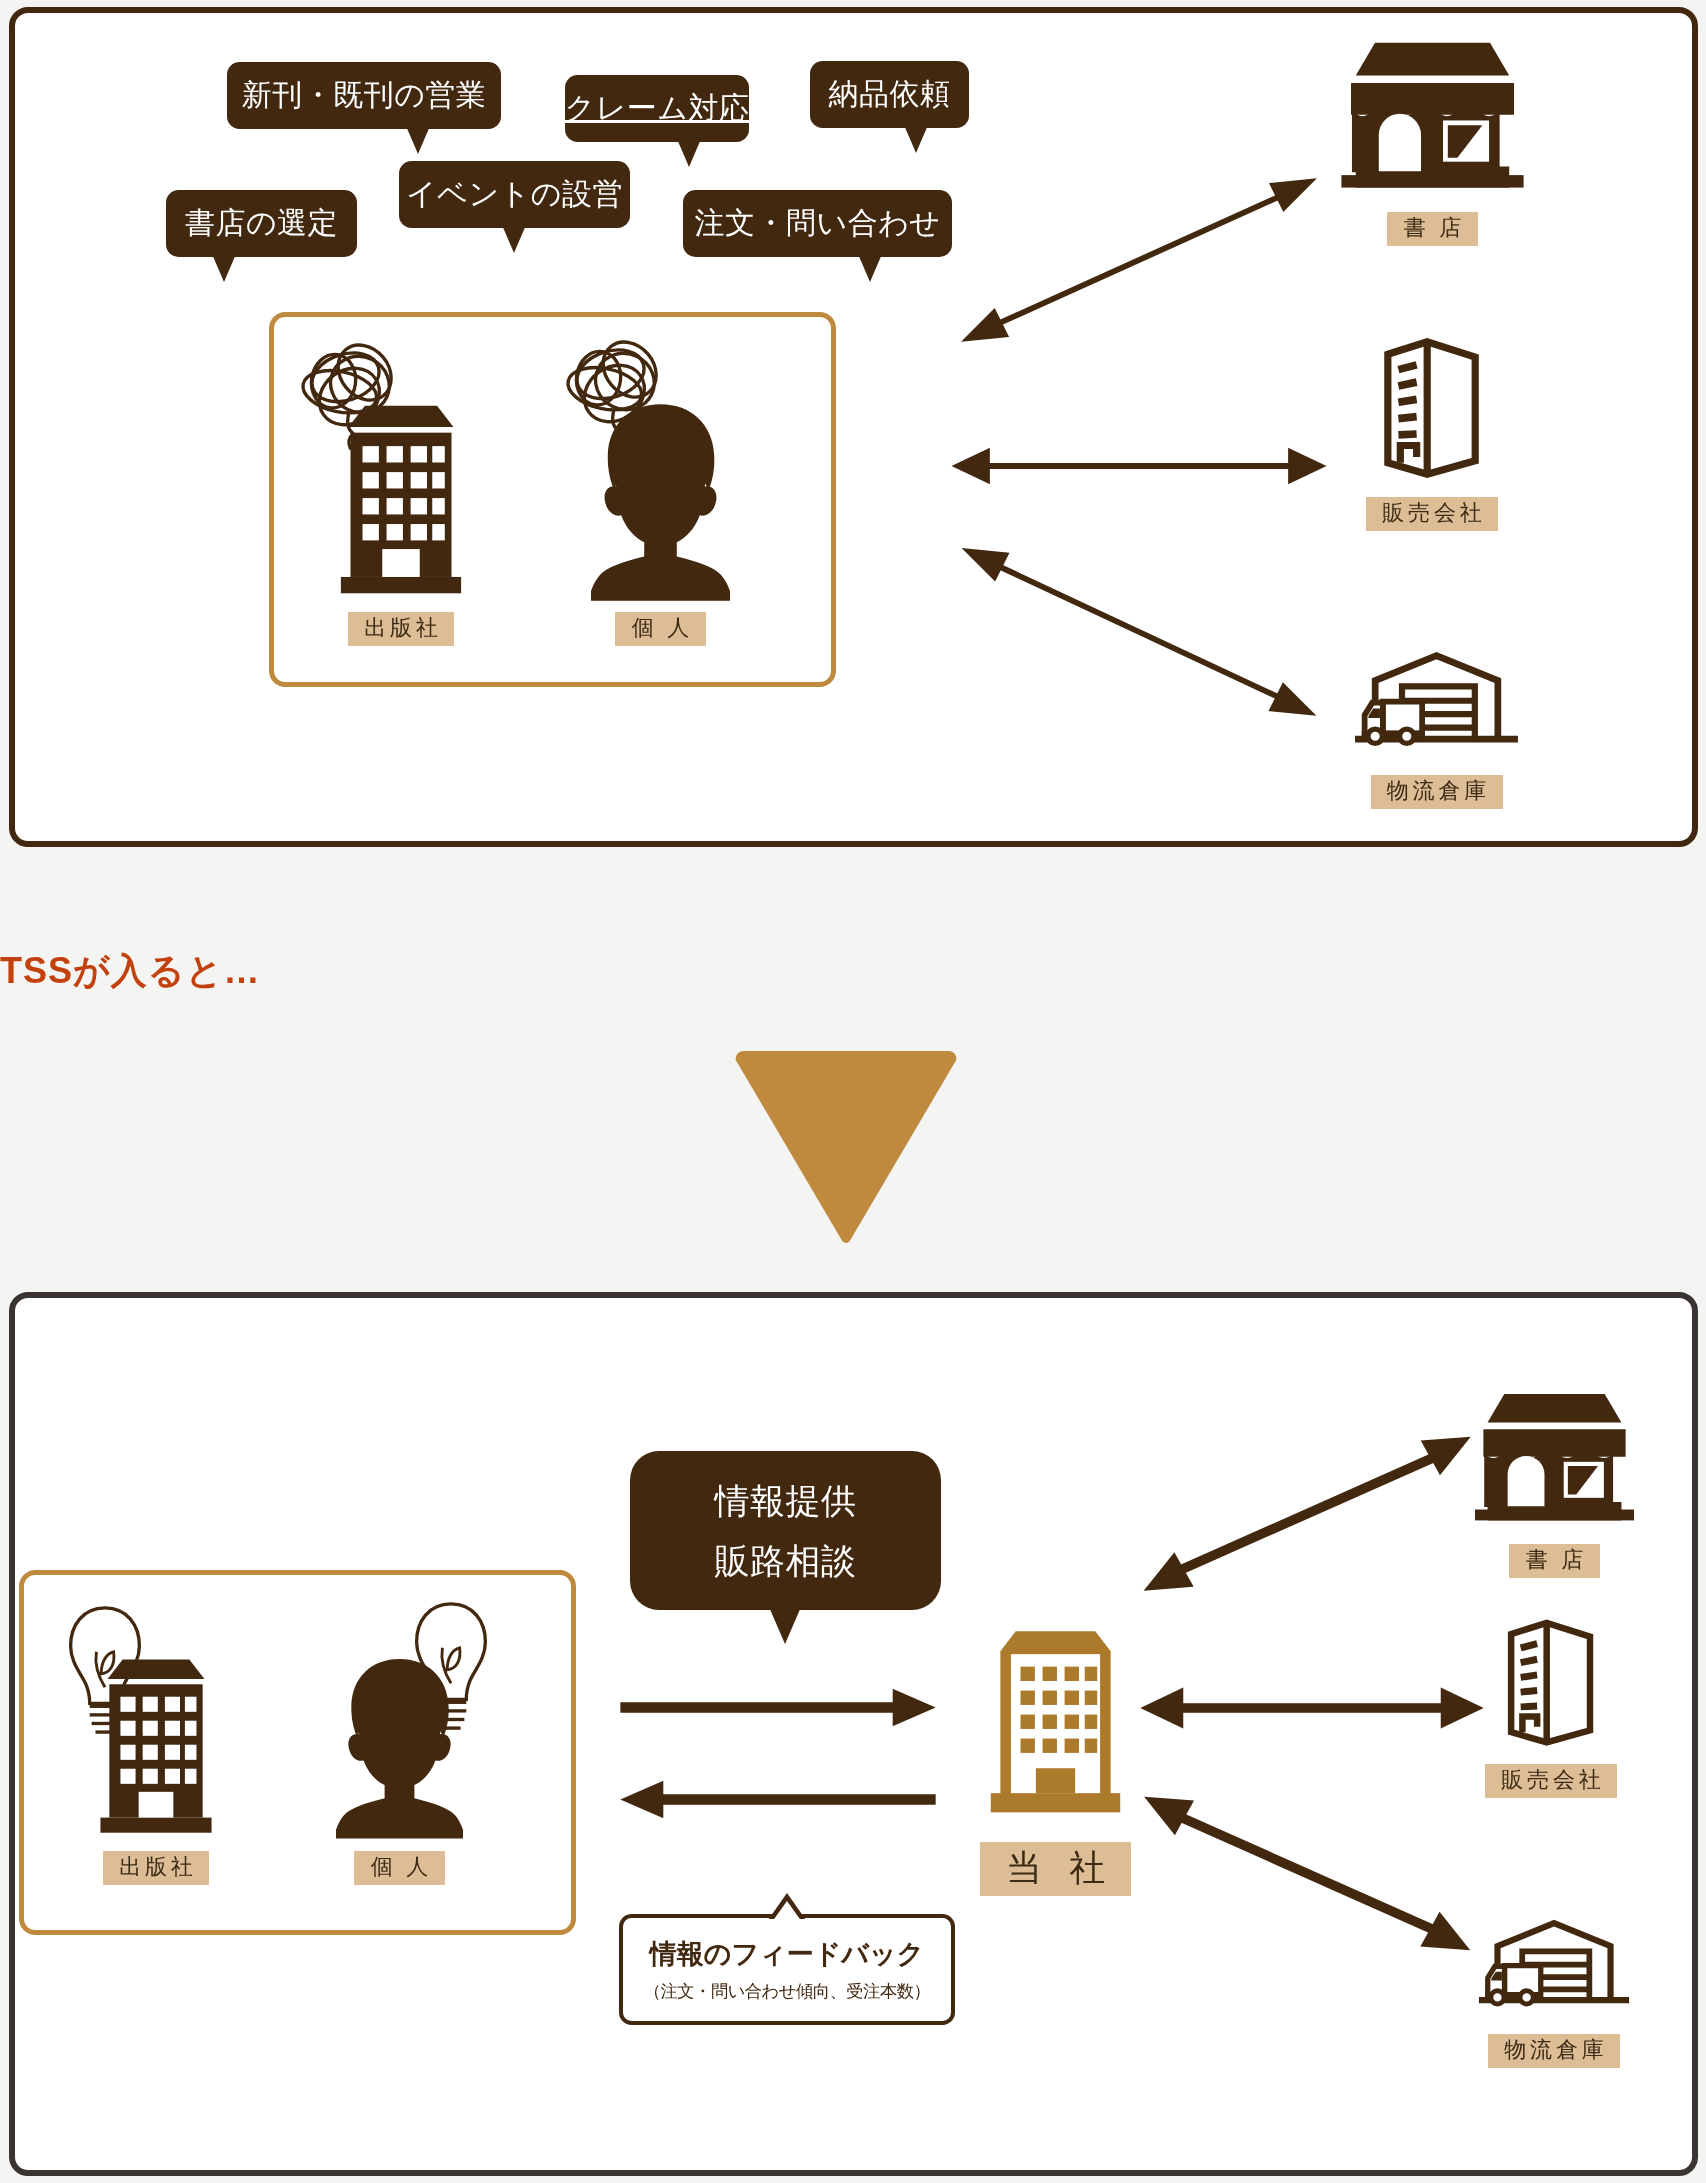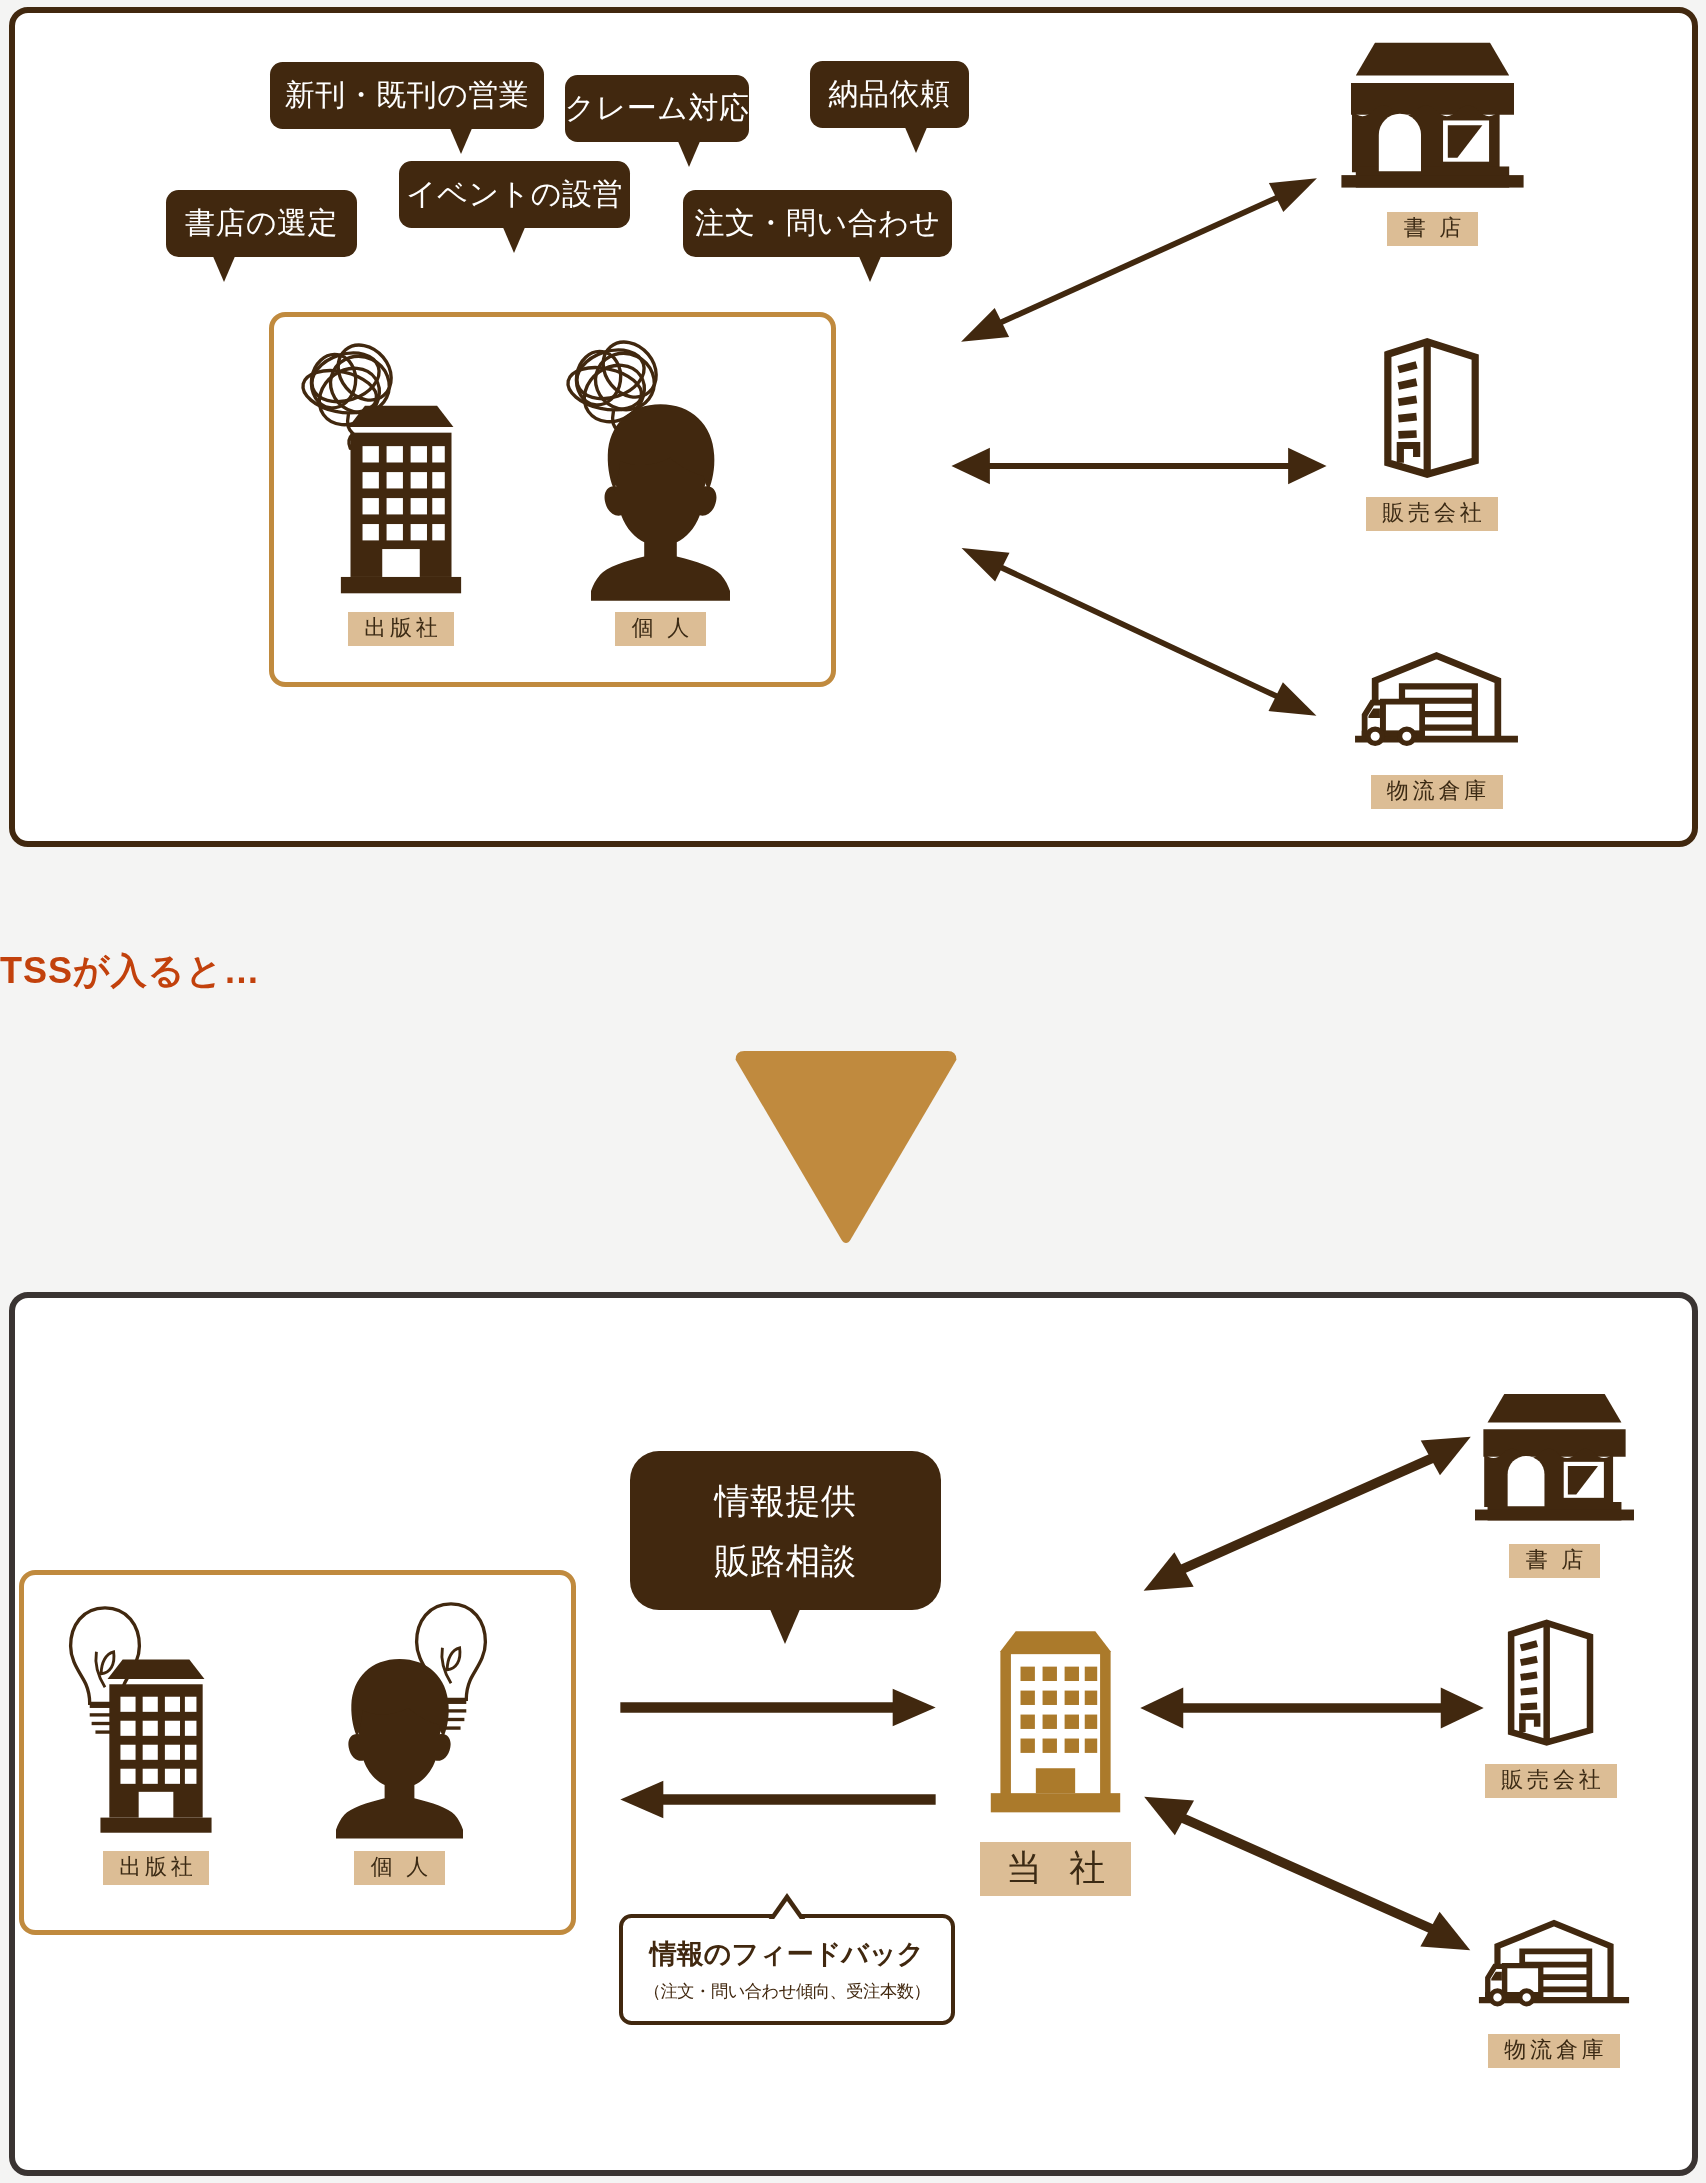--- a/index.html
+++ b/index.html
@@ -68,22 +68,22 @@
     width: 0; height: 0;
     border-left: 12.5px solid transparent;
     border-right: 12.5px solid transparent;
     border-top: 28px solid #41280f;
   }
   .tail-l  { left: 24%; }
   .tail-c  { left: 50%; margin-left: -12.5px; }
   .tail-r  { right: 26%; }
 
   
-  #bub-0 { left: 227px;  top: 62px;  width: 274px;  height: 67px; margin-left: 43px; }
-  #bub-1 { left: 565px; top: 75px;  width: 184px;  height: 67px; }
+  #bub-0 { left: 227px;  top: 62px;  width: 274px;  height: 67px; }
+  #bub-1 { left: 565px; top: 75px;  width: 184px;  height: 67px; text-decoration: underline; }
   #bub-2 { left: 810px; top: 61px;  width: 159px;  height: 67px; }
   #bub-3 { left: 399px;  top: 161px;  width: 231px;  height: 67px; }
   #bub-4 { left: 166px;  top: 190px;  width: 191px;  height: 67px; }
   #bub-5 { left: 683px; top: 190px;  width: 269px;  height: 67px; }
 
   
   #bub-info {
     left: 630px; top: 1451px;
     width: 311px; height: 159px;
     border-radius: 29px;

